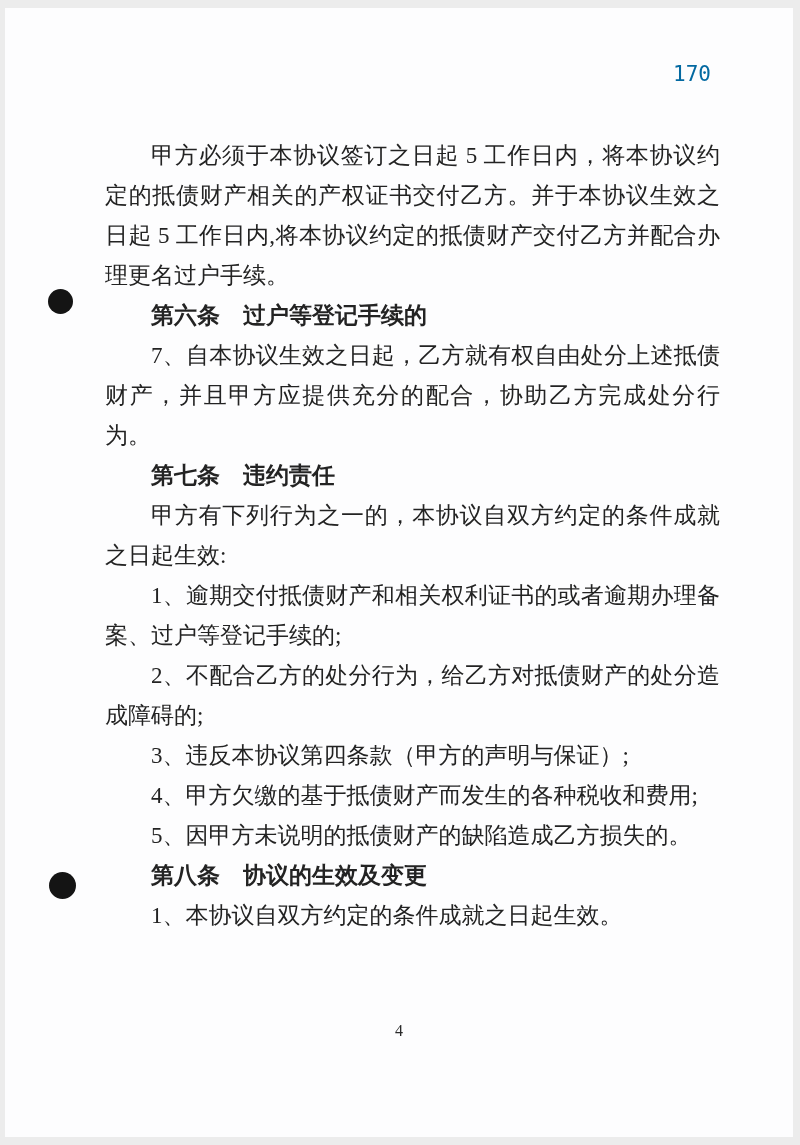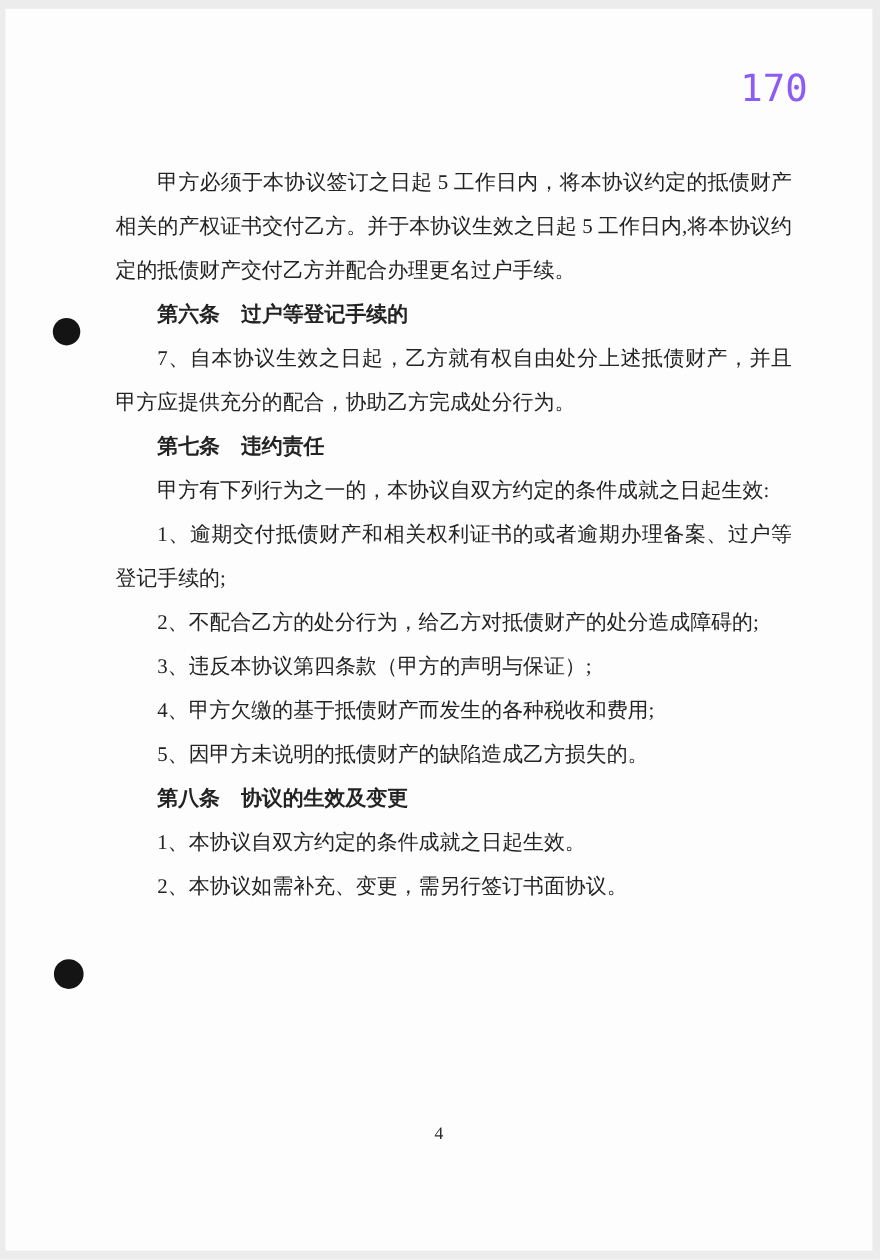--- a/index.html
+++ b/index.html
@@ -20,24 +20,24 @@
     top: 8px;
     width: 788px;
     height: 1129px;
     background: #fdfdfe;
   }
   .stamp {
     position: absolute;
     left: 668px;
     top: 56px;
     font-family: "DejaVu Sans Mono", monospace;
-    font-size: 34px;
+    font-size: 21px;
     line-height: 1;
     letter-spacing: 0px;
-    color: #8b5cf6;
+    color: #0369a1;
     font-weight: 500;
   }
   .hole-punch {
     position: absolute;
     border-radius: 50%;
     background: #141414;
   }
   .hole-punch.one {
     left: 43px;
     top: 281px;
@@ -46,24 +46,24 @@
   }
   .hole-punch.two {
     left: 44px;
     top: 864px;
     width: 27px;
     height: 27px;
   }
   .content {
     position: absolute;
     left: 100px;
-    top: 139px;
+    top: 128px;
     width: 615px;
     color: #232323;
-    font-size: 19px;
+    font-size: 23px;
     line-height: 40px;
     text-align: justify;
     text-justify: inter-character;
   }
   .content p {
     margin: 0;
     padding: 0;
     text-indent: 2em;
   }
   .content p.heading {
@@ -96,18 +96,17 @@
       <p class="body">7、自本协议生效之日起，乙方就有权自由处分上述抵债财产，并且甲方应提供充分的配合，协助乙方完成处分行为。</p>
       <p class="heading">第七条　违约责任</p>
       <p class="body">甲方有下列行为之一的，本协议自双方约定的条件成就之日起生效:</p>
       <p class="body">1、逾期交付抵债财产和相关权利证书的或者逾期办理备案、过户等登记手续的;</p>
       <p class="body">2、不配合乙方的处分行为，给乙方对抵债财产的处分造成障碍的;</p>
       <p class="body">3、违反本协议第四条款（甲方的声明与保证）;</p>
       <p class="body">4、甲方欠缴的基于抵债财产而发生的各种税收和费用;</p>
       <p class="body">5、因甲方未说明的抵债财产的缺陷造成乙方损失的。</p>
       <p class="heading">第八条　协议的生效及变更</p>
       <p class="body">1、本协议自双方约定的条件成就之日起生效。</p>
-      <p class="body">2、本协议如需补充、变更，需另行签订书面协议。</p>
     </div>
 
   <div class="footer-num">4</div>
 
 </div>
 
 </body></html>

